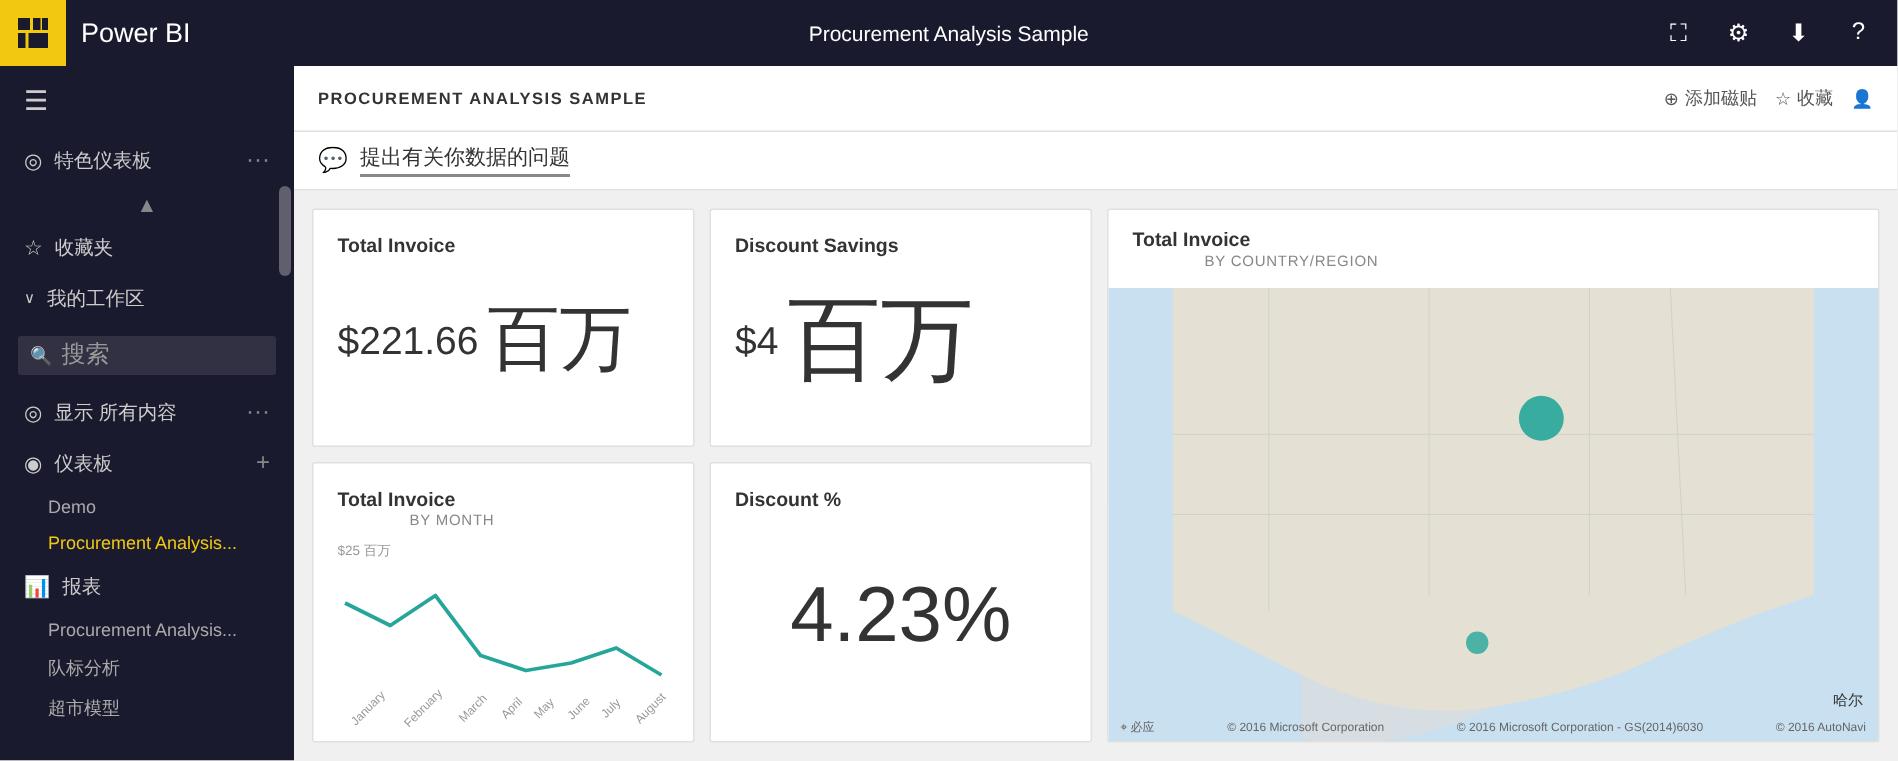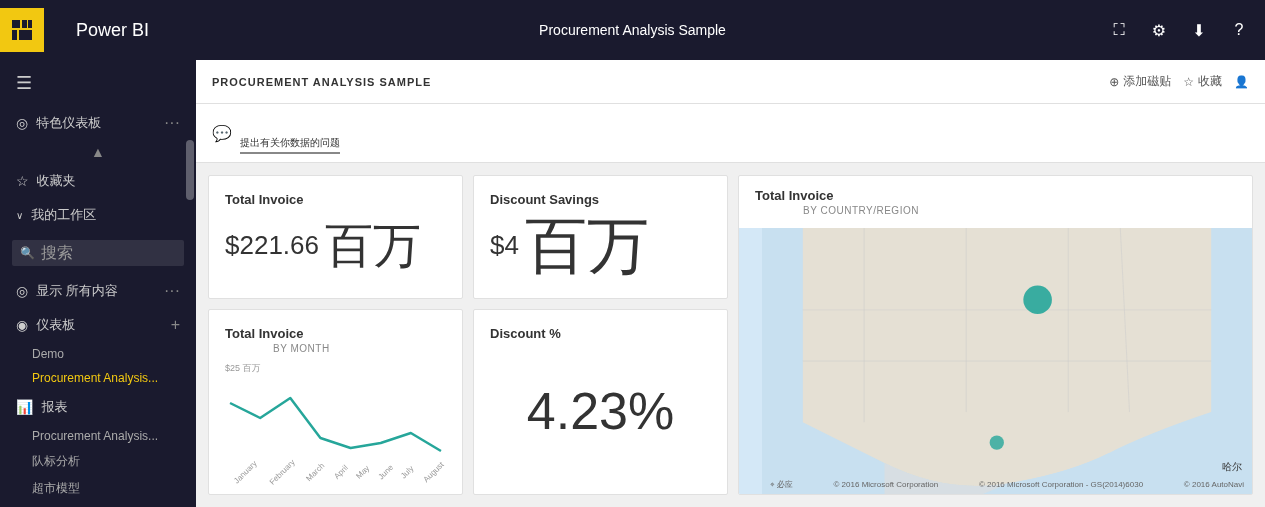--- a/index.html
+++ b/index.html
@@ -1,25 +1,24 @@
 <!DOCTYPE html>
 <html><head>
   <meta charset="utf-8">
   <style>
     * { box-sizing: border-box; margin: 0; padding: 0; }
     body { font-family: 'Segoe UI', Arial, sans-serif; background: #f0f0f0; height: 507px; overflow: hidden; display: flex; flex-direction: column; }
 
     
     .topbar {
       background: #1a1a2e;
-      height: 60px;
+      height: 44px;
       display: flex;
       align-items: center;
       flex-shrink: 0;
-      gap: 22px;
     }
     .topbar-logo {
       width: 44px;
       height: 44px;
       background: #f2c811;
       display: flex; align-items: center; justify-content: center;
       flex-shrink: 0;
     }
     .topbar-logo svg { width: 22px; height: 22px; }
     .topbar-title {
@@ -154,21 +153,21 @@
     
     .qa-bar {
       background: white;
       padding: 8px 16px;
       border-bottom: 1px solid #e0e0e0;
       display: flex;
       align-items: center;
       gap: 8px;
       flex-shrink: 0;
     }
-    .qa-bar-text { font-size: 10px; color: #333; margin-top: 24px; }
+    .qa-bar-text { font-size: 14px; color: #333; }
     .qa-bar-underline { border-bottom: 2px solid #888; padding-bottom: 2px; }
 
     
     .dashboard {
       flex: 1;
       display: flex;
       gap: 0;
       overflow: hidden;
       padding: 12px;
       gap: 10px;
@@ -271,21 +270,20 @@
       min-width: 0;
     }
     .map-card-header {
       padding: 12px 16px 4px;
     }
     .map-body {
       flex: 1;
       position: relative;
       background: #d4e8f7;
       height: calc(100% - 52px);
-      padding-left: 23px;
     }
 
     
     .sidebar-scroll-indicator {
       width: 8px;
       background: rgba(255,255,255,0.3);
       border-radius: 4px;
       position: absolute;
       right: 2px;
       top: 80px;

